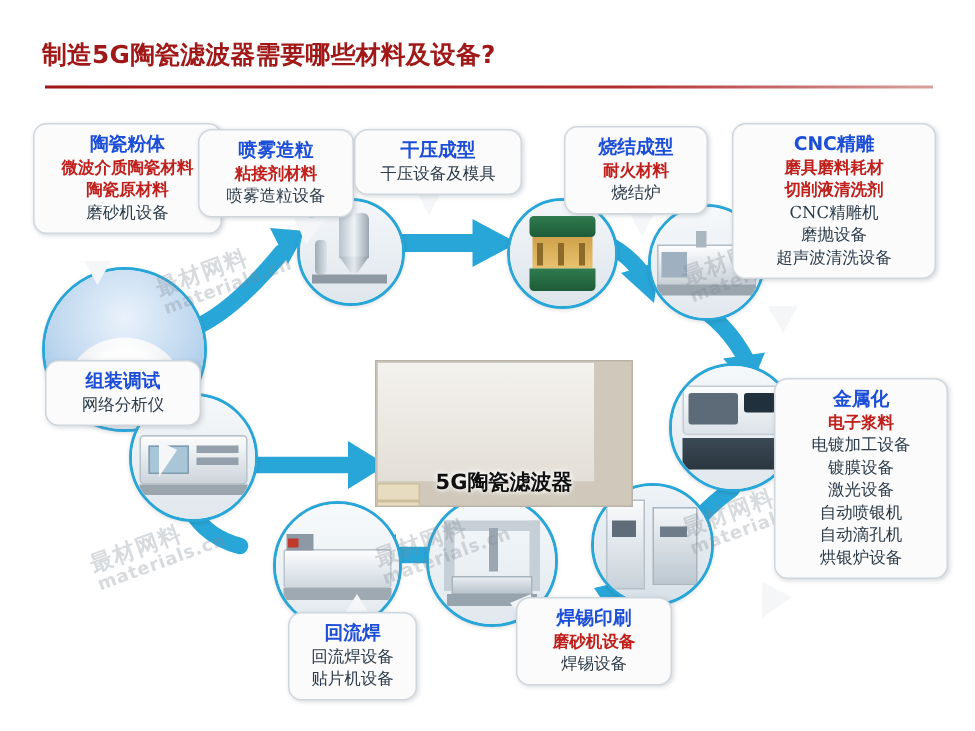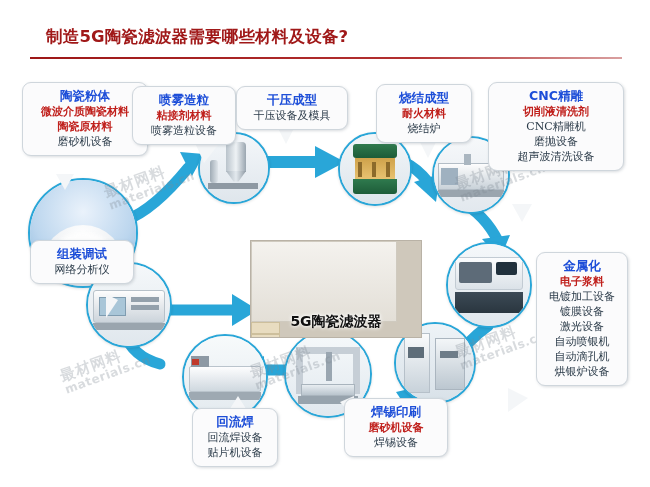--- a/index.html
+++ b/index.html
@@ -12,21 +12,21 @@
   #canvas {
     position: relative;
     width: 650px; height: 487px;
     background: #ffffff;
     overflow: hidden;
   }
 
   
   .title {
     position: absolute;
-    left: 46px; top: 26px;
+    left: 28px; top: 26px;
     font-size: 16.5px;
     font-weight: bold;
     color: #a01818;
     letter-spacing: 0.2px;
     white-space: nowrap;
   }
   .title-rule {
     position: absolute;
     left: 30px; top: 57px;
     width: 592px; height: 2px;
@@ -329,29 +329,30 @@
     <ul>
       <li class="item-red">耐火材料</li>
       <li class="item-dark">烧结炉</li>
     </ul>
   </div>
   <div class="tail" style="left:420px; top:142px; border-left:8px solid transparent; border-right:8px solid transparent; border-top:16px solid #f4f6f8;"></div>
 
   <div class="box" style="left:488px; top:82px; width:136px;">
     <div class="box-title">CNC精雕</div>
     <ul>
+      <li class="item-red">磨具磨料耗材</li>
       <li class="item-red">切削液清洗剂</li>
       <li class="item-dark">CNC精雕机</li>
       <li class="item-dark">磨抛设备</li>
       <li class="item-dark">超声波清洗设备</li>
     </ul>
   </div>
   <div class="tail" style="left:512px; top:204px; border-left:10px solid transparent; border-right:10px solid transparent; border-top:18px solid #f4f6f8;"></div>
 
-  <div class="box" style="left:536px; top:252px; width:92px;">
+  <div class="box" style="left:516px; top:252px; width:116px;">
     <div class="box-title">金属化</div>
     <ul>
       <li class="item-red">电子浆料</li>
       <li class="item-dark">电镀加工设备</li>
       <li class="item-dark">镀膜设备</li>
       <li class="item-dark">激光设备</li>
       <li class="item-dark">自动喷银机</li>
       <li class="item-dark">自动滴孔机</li>
       <li class="item-dark">烘银炉设备</li>
     </ul>

